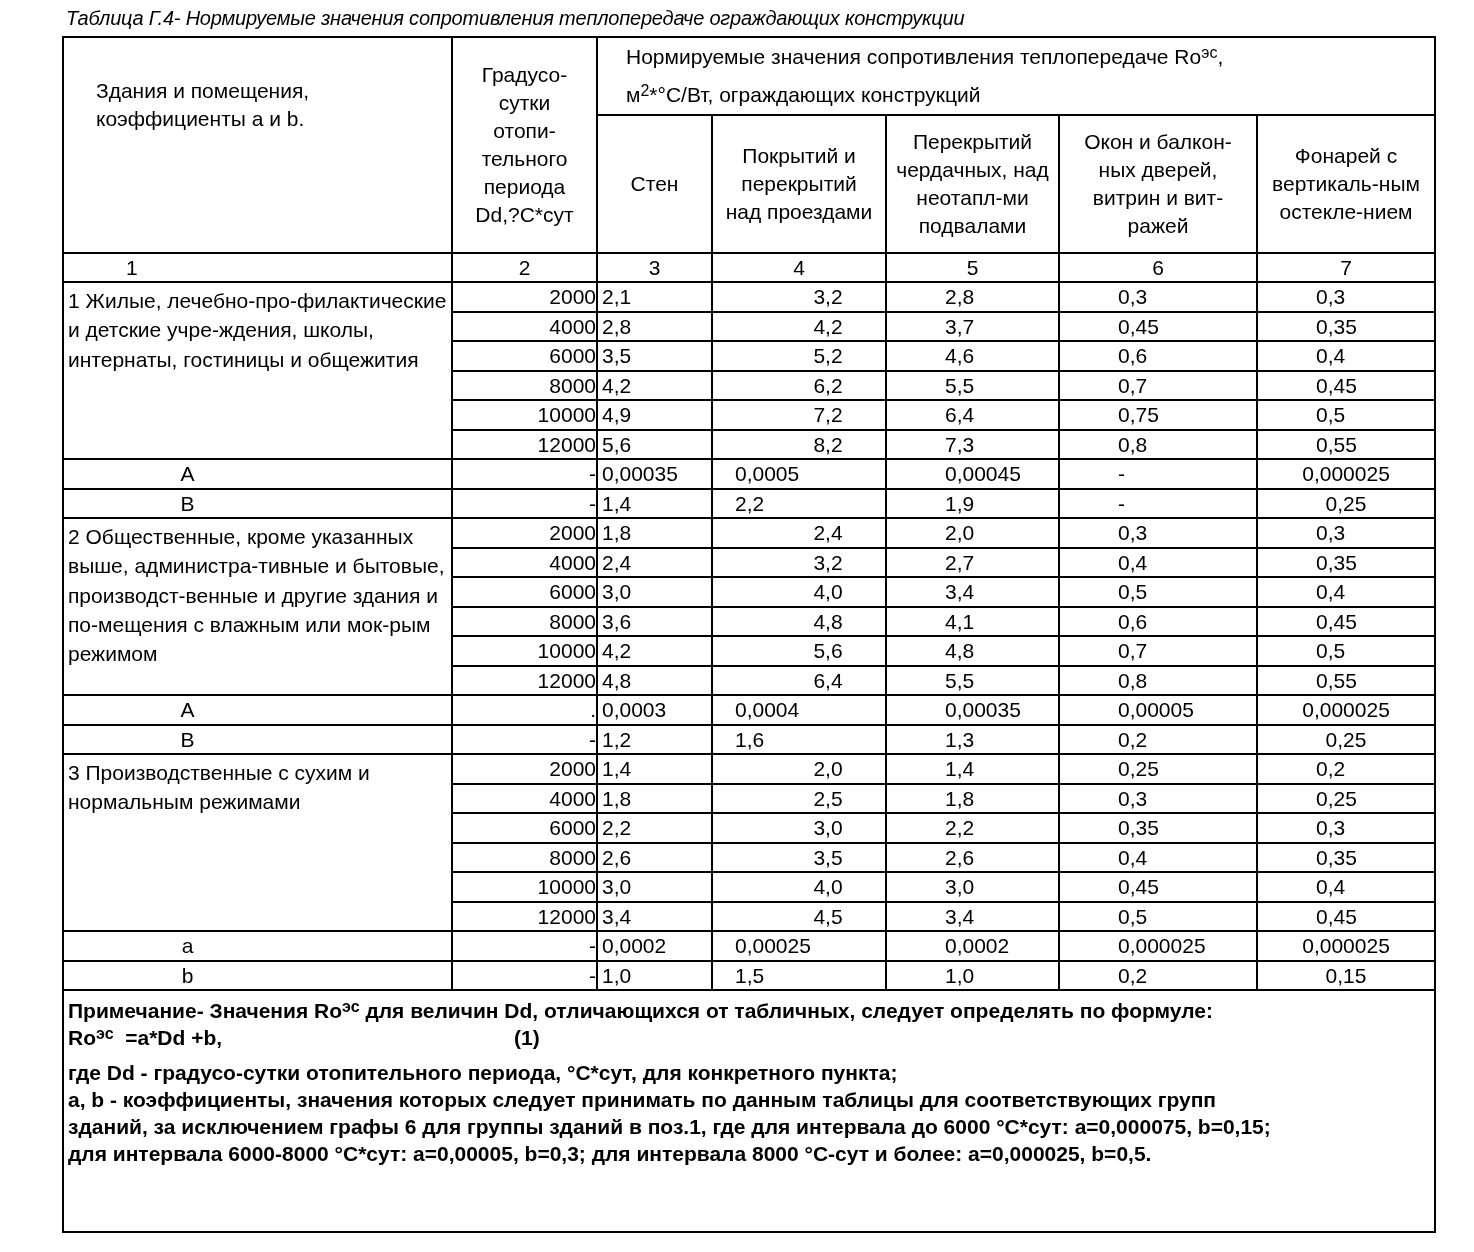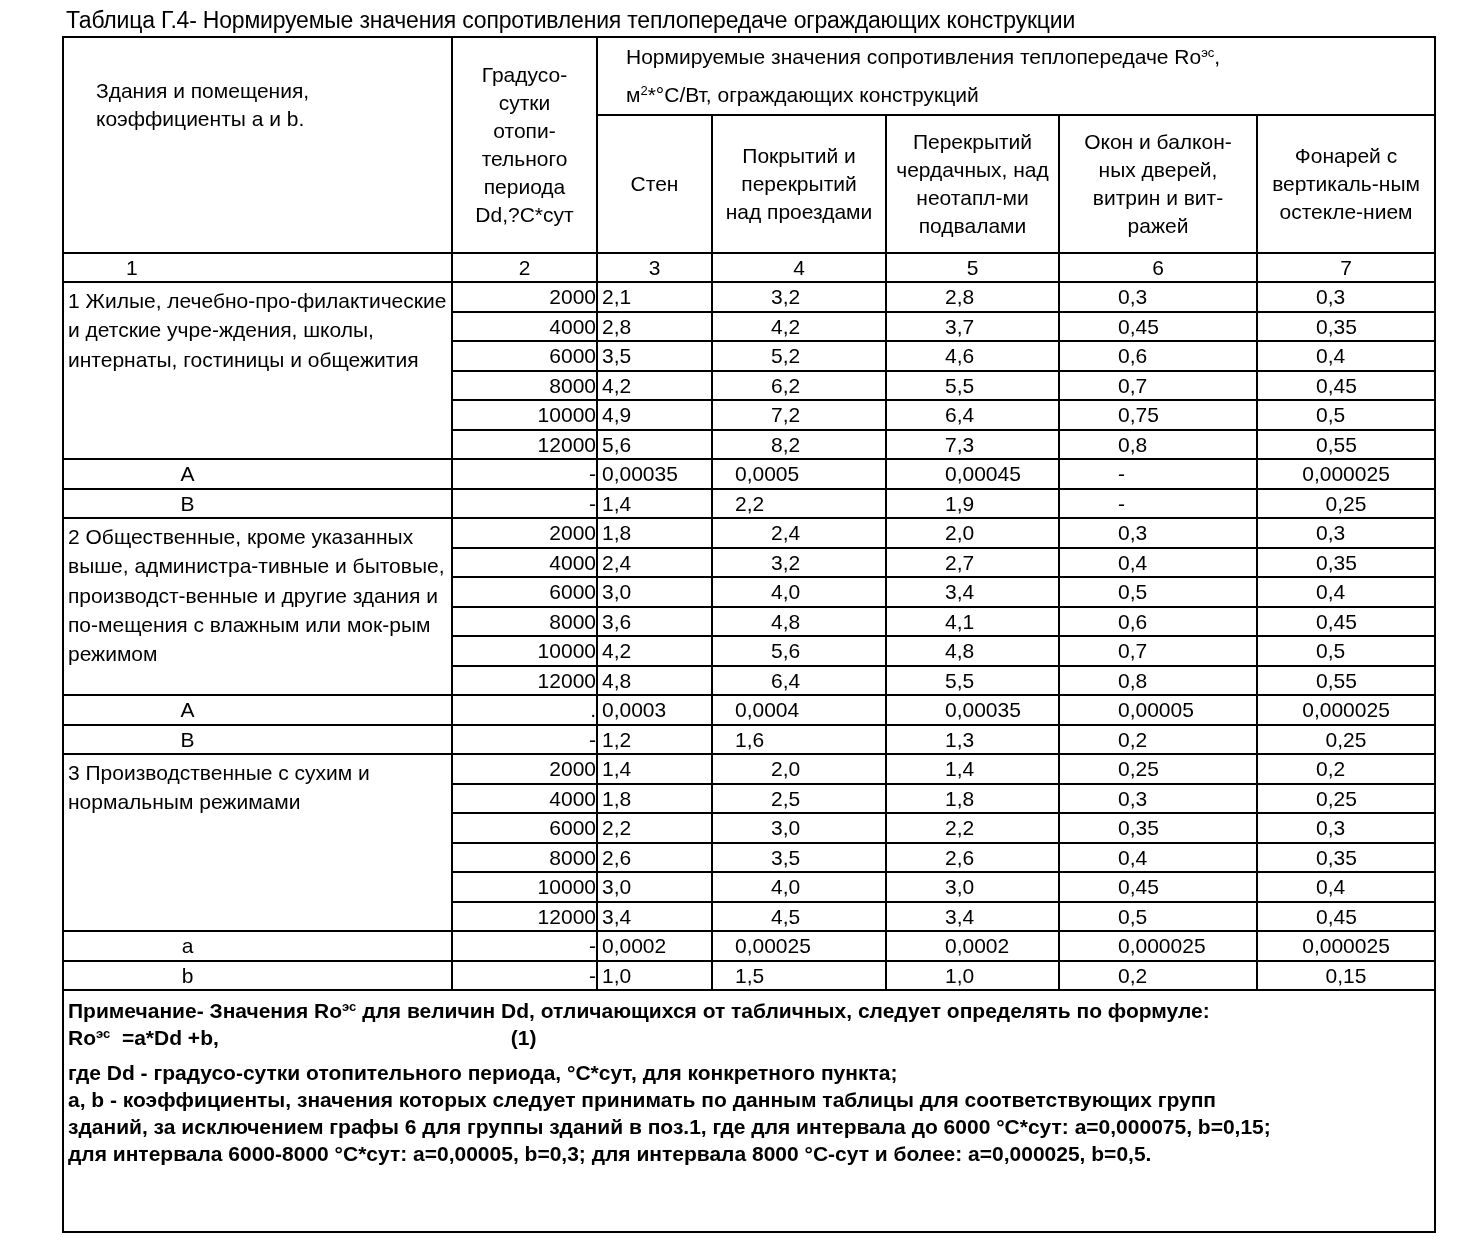--- a/index.html
+++ b/index.html
@@ -3,50 +3,50 @@
 <meta charset="utf-8">
 <style>
   html, body { margin: 0; padding: 0; background: #ffffff; }
   body {
     width: 1474px; height: 1252px; position: relative; overflow: hidden;
     font-family: "Liberation Sans", "DejaVu Sans", sans-serif;
     color: #000; font-size: 21px;
   }
   .caption {
     position: absolute; left: 66px; top: 7px;
-    font-size: 23px; letter-spacing: -0.2px; white-space: nowrap;
+    font-size: 20px; letter-spacing: -0.2px; white-space: nowrap; font-style: italic;
   }
   table.main {
     position: absolute; left: 62px; top: 36px;
     border-collapse: collapse; table-layout: fixed;
     width: 1372px;
   }
   table.main td {
     border: 2px solid #000; padding: 0; line-height: 1.0;
     vertical-align: middle; overflow: visible; white-space: nowrap;
   }
   .hdr-cell { text-align: center; line-height: 28px !important; white-space: normal !important; margin-left: 45px; }
   .hdr-first { text-align: left; padding-left: 32px !important; vertical-align: middle; line-height: 28px !important; white-space: normal !important; }
   .hdr-group { text-align: left; padding-left: 28px !important; line-height: 38px !important; white-space: normal !important; }
   .num-row td { text-align: center; height: 27px; border-bottom-width: 4px; }
   .data td { height: 27.5px; }
   .dd { text-align: right; }
   .c3 { text-align: left; padding-left: 4px !important; }
-  .c4 { text-align: left; padding-left: 58px !important; }
+  .c4 { text-align: center; padding-left: 58px !important; }
   .c5 { text-align: left; padding-left: 58px !important; }
   .c6 { text-align: left; padding-left: 58px !important; }
   .c7 { text-align: left; padding-left: 58px !important; }
   .c4w { text-align: left; padding-left: 22px !important; }
   .c5w { text-align: left; padding-left: 58px !important; border-radius: 7px; }
   .c6w { text-align: left; padding-left: 58px !important; }
   .c7w { text-align: center; }
   .grp-label { vertical-align: top !important; white-space: normal !important; padding: 3px 4px 0 4px !important; line-height: 29.3px !important; }
   .coef-label { text-align: center; padding-right: 140px !important; }
   .thick-top td { border-top-width: 4px; }
-  sup { font-size: 13px; vertical-align: top; position: relative; top: -4px; }
+  sup { font-size: 16px; vertical-align: top; position: relative; top: -4px; }
   .note {
     border: 2px solid #000; padding: 6px 4px 0 4px !important; vertical-align: top !important;
     white-space: normal !important; line-height: 27px !important; height: 234px; font-weight: bold;
   }
   .note .line { display: block; white-space: nowrap; }
   .note .formula { display: block; white-space: nowrap; margin-bottom: 8px; }
   .note .formula .eqno { display: inline-block; margin-left: 292px; }
 </style>
 </head>
 <body>

